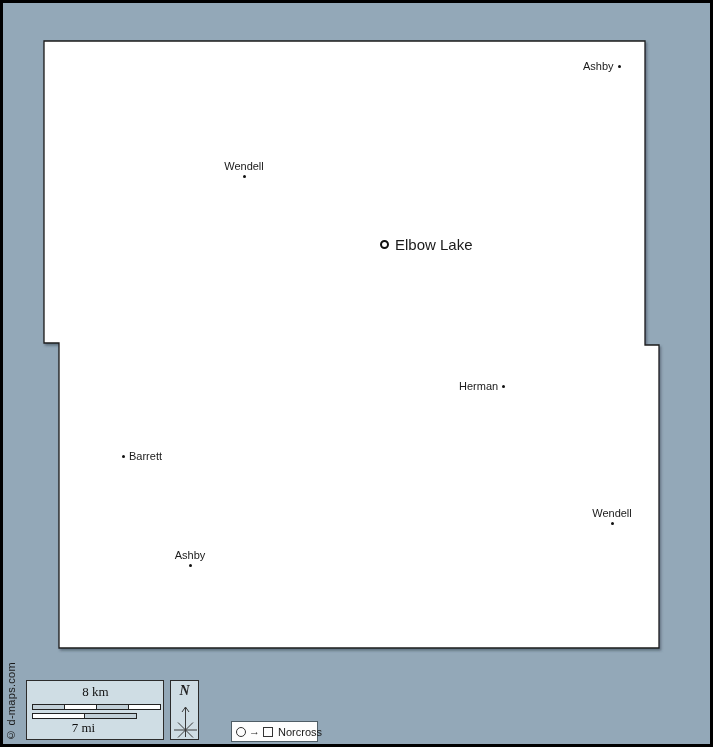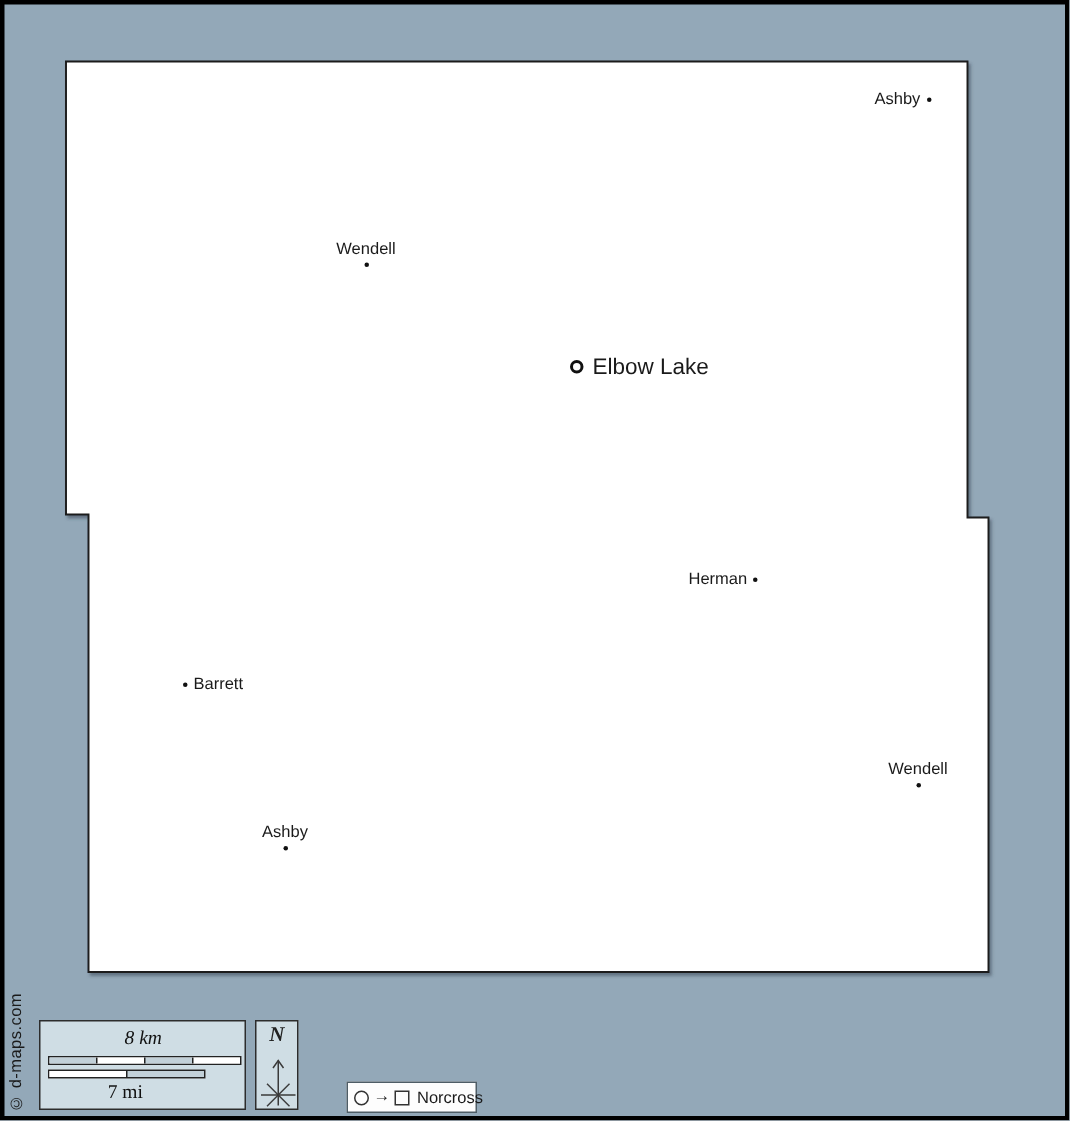--- a/index.html
+++ b/index.html
@@ -45,21 +45,21 @@
     background: #cfdde4;
     border: 1px solid #2c2c2c;
     box-sizing: border-box;
   }
   #scale-panel { left: 23px; top: 677px; width: 138px; height: 60px; }
   .scale-label {
     position: absolute;
     font-family: "Liberation Serif", serif;
     font-size: 13px; color: #111; text-align: center;
   }
-  #km-label { left: 5px; top: 3px; width: 127px; font-style: italic; }
+  #km-label { left: 5px; top: 3px; width: 127px; }
   #mi-label { left: 5px; top: 39px; width: 103px; }
   .bar {
     position: absolute;
     display: flex;
     height: 4px;
     border: 1px solid #222;
     background: #fff;
   }
   #km-bar { left: 5px; top: 23px; width: 127px; }
   #mi-bar { left: 5px; top: 32px; width: 103px; }

